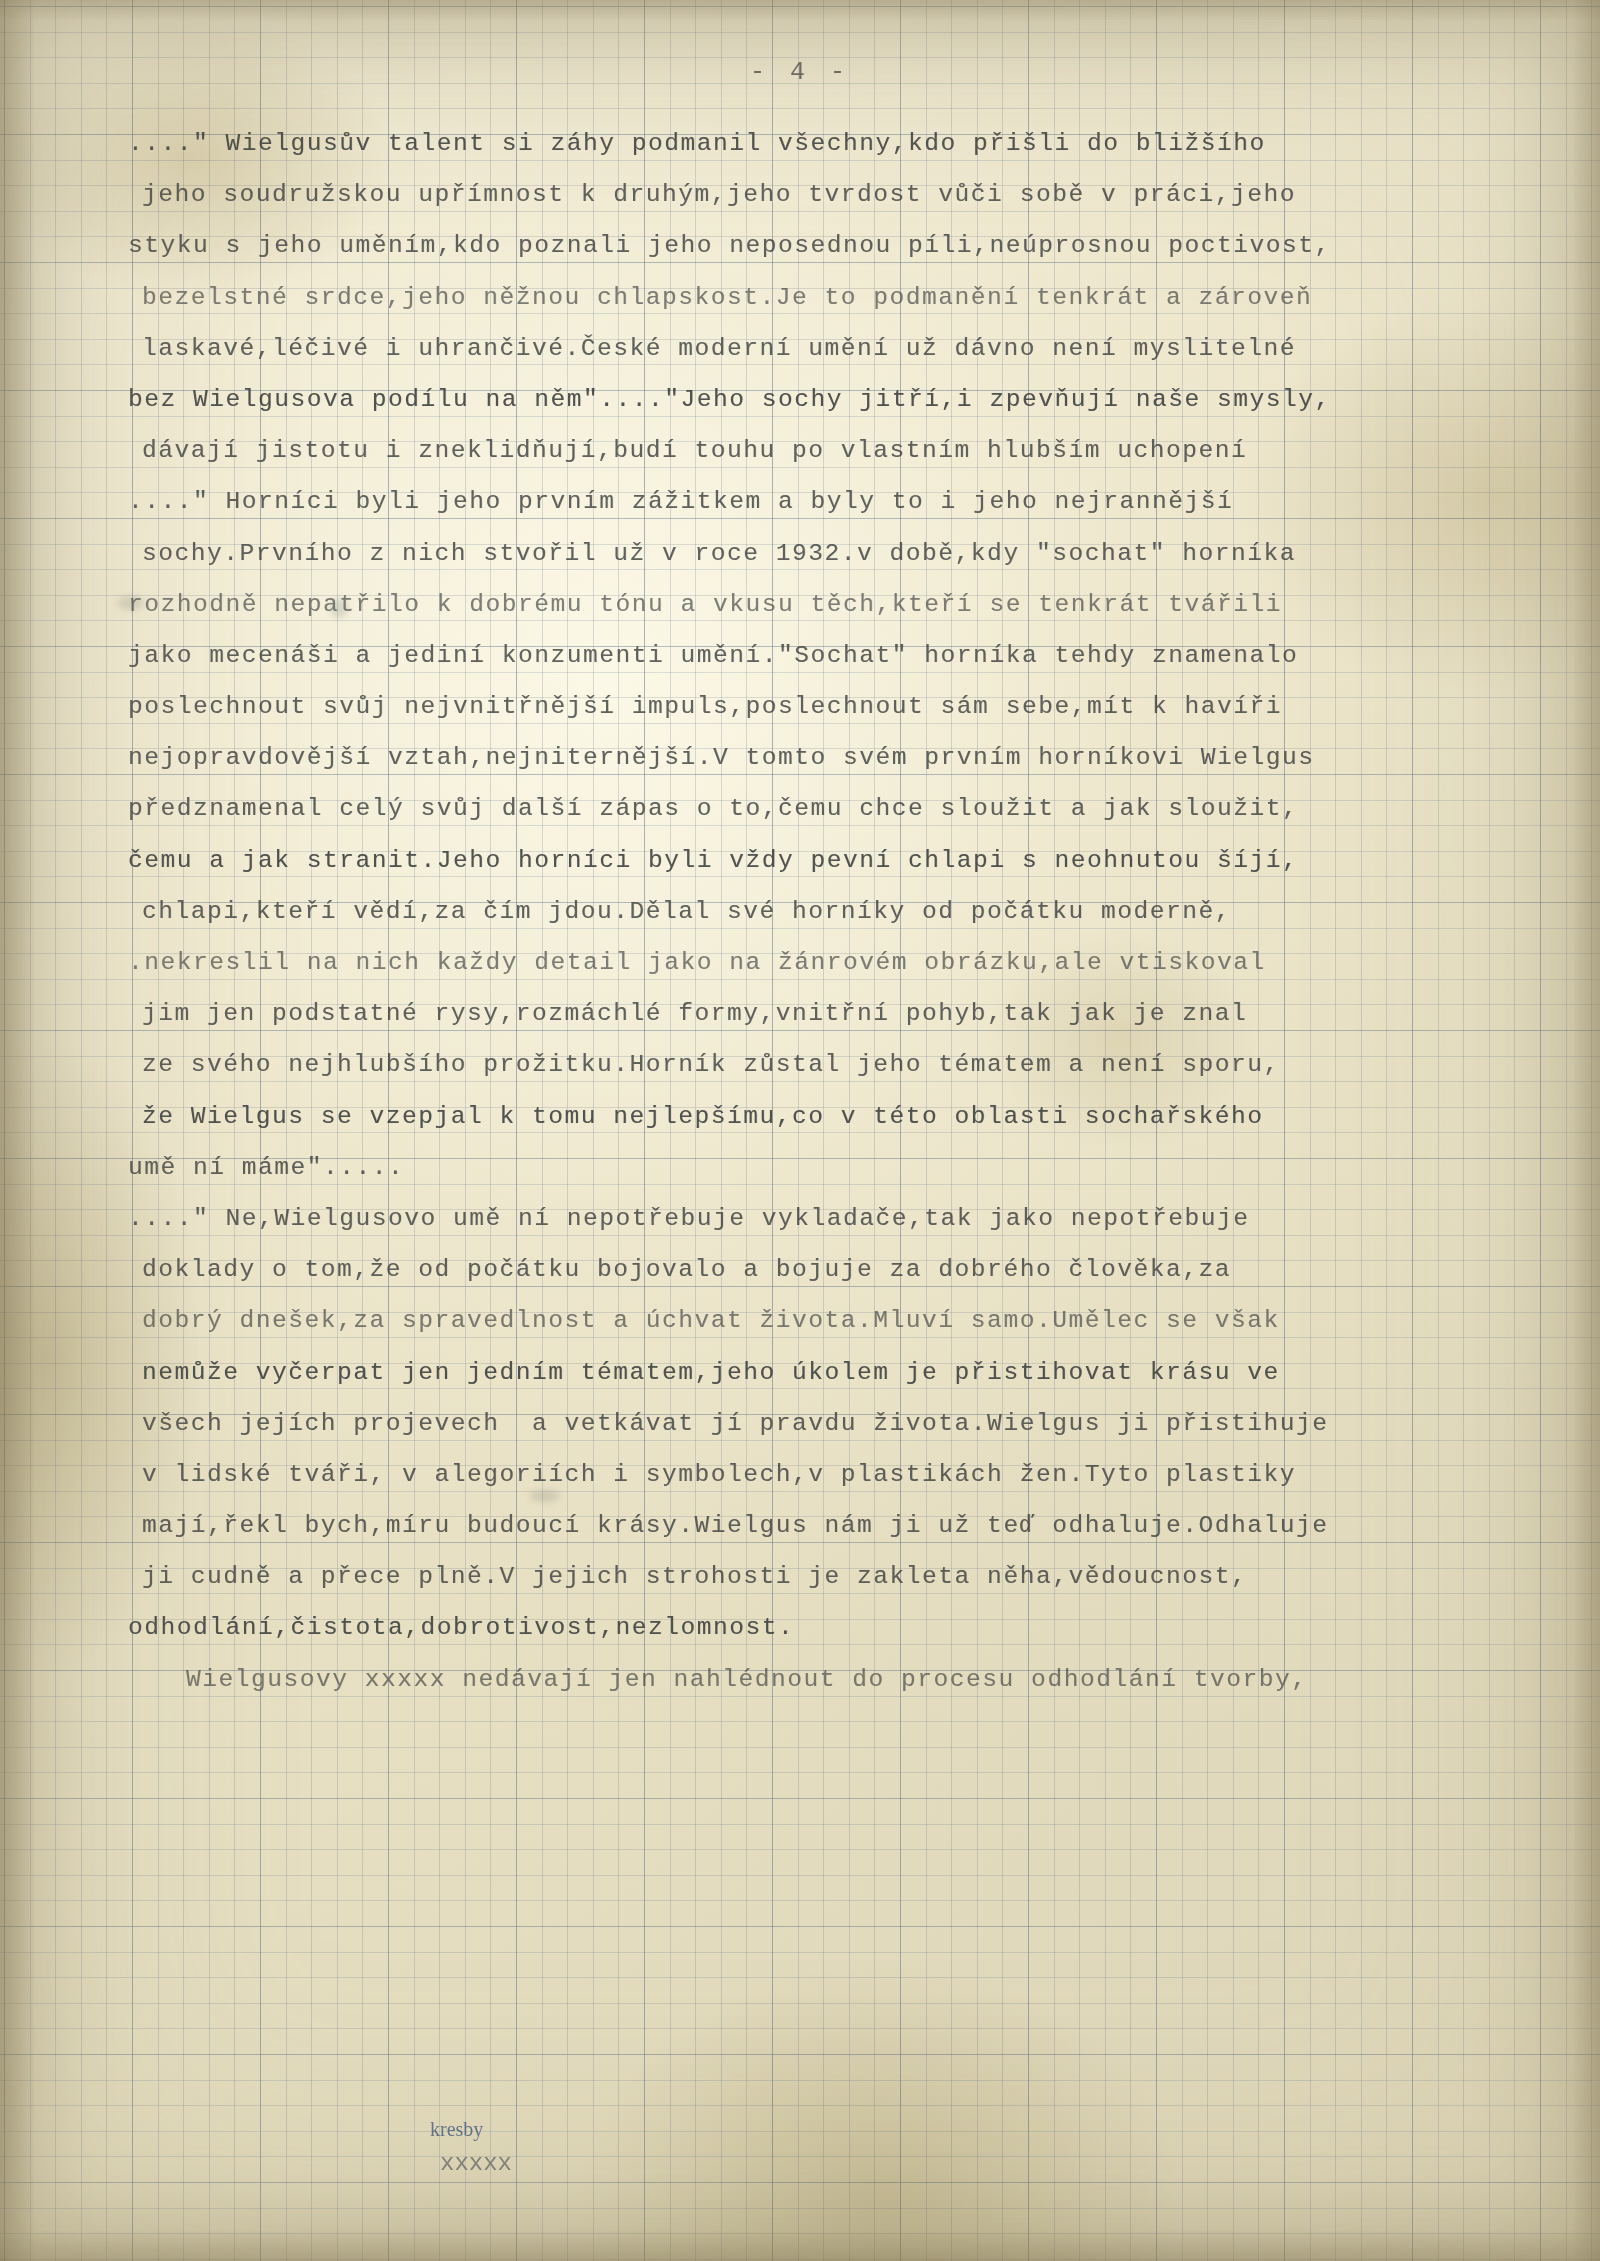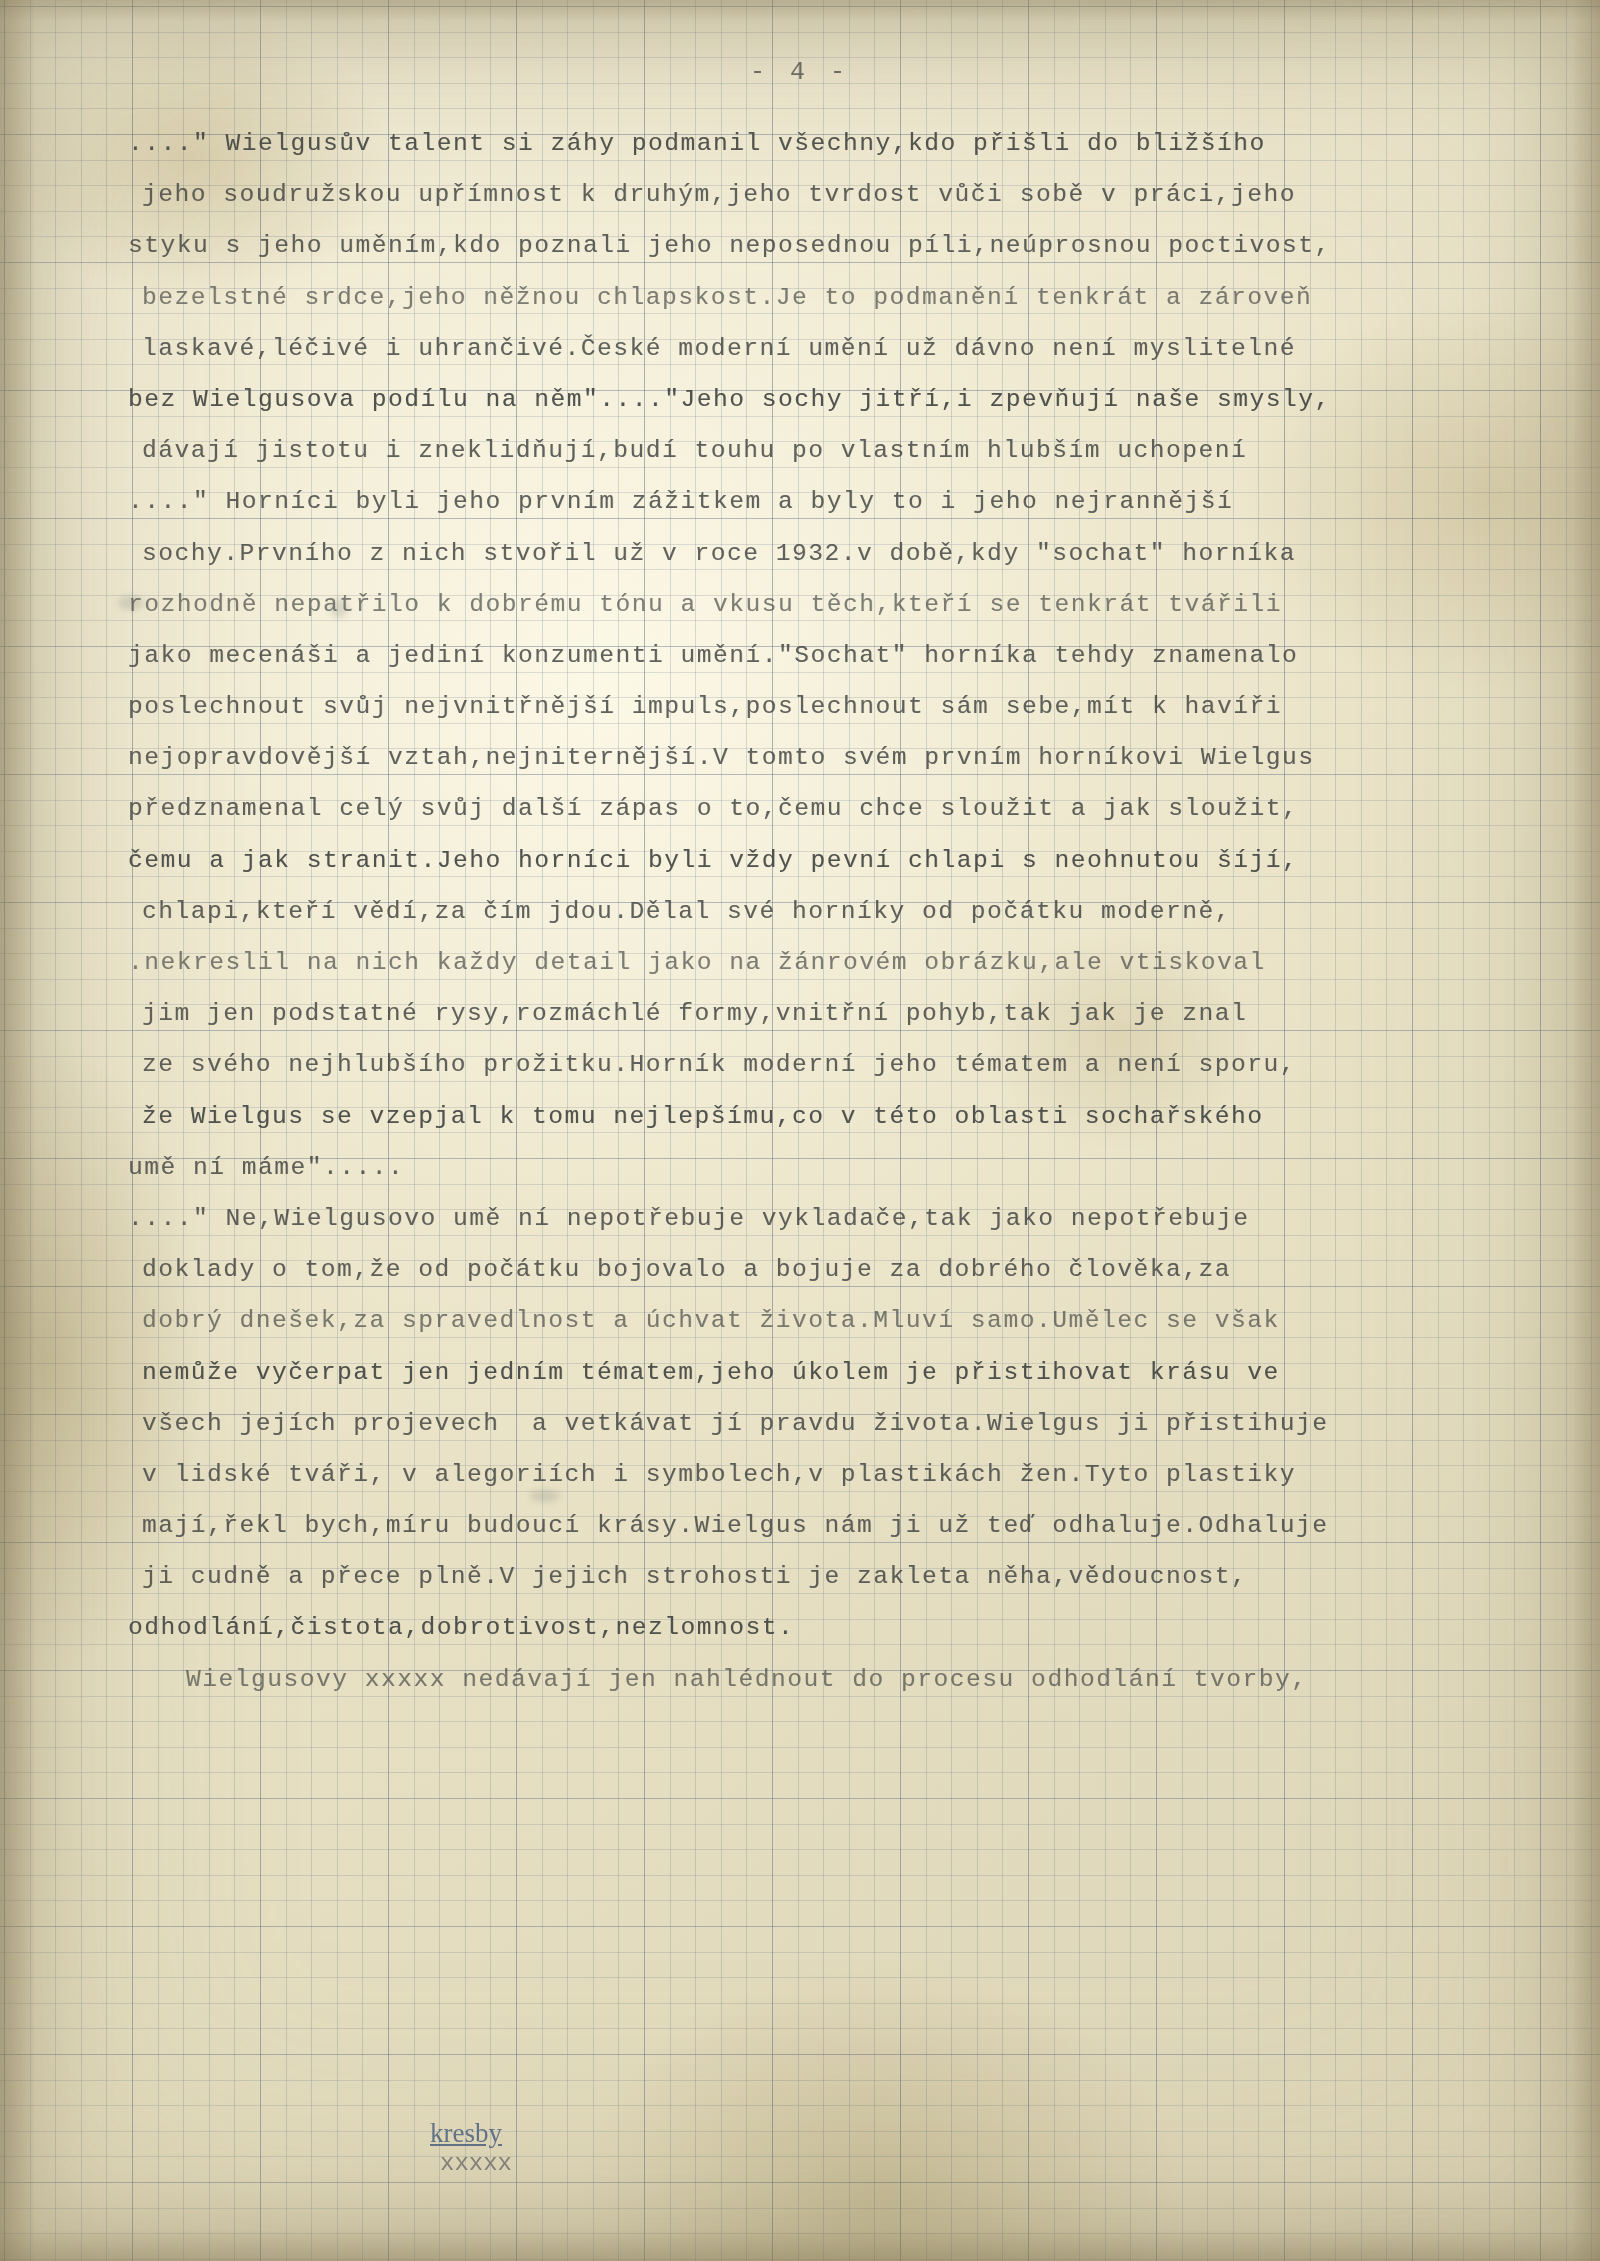--- a/index.html
+++ b/index.html
@@ -189,38 +189,38 @@
         <div class="line ind2">sochy.Prvního z nich stvořil už v roce 1932.v době,kdy "sochat" horníka</div>
         <div class="line ind1 faint">rozhodně nepatřilo k dobrému tónu a vkusu těch,kteří se tenkrát tvářili</div>
         <div class="line ind1">jako mecenáši a jediní konzumenti umění."Sochat" horníka tehdy znamenalo</div>
         <div class="line ind1">poslechnout svůj nejvnitřnější impuls,poslechnout sám sebe,mít k havíři</div>
         <div class="line ind1">nejopravdovější vztah,nejniternější.V tomto svém prvním horníkovi Wielgus</div>
         <div class="line ind1">předznamenal celý svůj další zápas o to,čemu chce sloužit a jak sloužit,</div>
         <div class="line ind1 dark">čemu a jak stranit.Jeho horníci byli vždy pevní chlapi s neohnutou šíjí,</div>
         <div class="line ind2">chlapi,kteří vědí,za čím jdou.Dělal své horníky od počátku moderně,</div>
         <div class="line ind1 faint">.nekreslil na nich každy detail jako na žánrovém obrázku,ale vtiskoval</div>
         <div class="line ind2">jim jen podstatné rysy,rozmáchlé formy,vnitřní pohyb,tak jak je znal</div>
-        <div class="line ind2">ze svého nejhlubšího prožitku.Horník moderní jeho tématem a není sporu,</div>
+        <div class="line ind2">ze svého nejhlubšího prožitku.Horník zůstal jeho tématem a není sporu,</div>
         <div class="line ind2 dark">že Wielgus se vzepjal k tomu nejlepšímu,co v této oblasti sochařského</div>
         <div class="line ind1">umě ní máme".....</div>
         <div class="line ind1">...." Ne,Wielgusovo umě ní nepotřebuje vykladače,tak jako nepotřebuje</div>
         <div class="line ind2">doklady o tom,že od počátku bojovalo a bojuje za dobrého člověka,za</div>
         <div class="line ind2 faint">dobrý dnešek,za spravedlnost a úchvat života.Mluví samo.Umělec se však</div>
         <div class="line ind2 dark">nemůže vyčerpat jen jedním tématem,jeho úkolem je přistihovat krásu ve</div>
         <div class="line ind2">všech jejích projevech  a vetkávat jí pravdu života.Wielgus ji přistihuje</div>
         <div class="line ind2">v lidské tváři, v alegoriích i symbolech,v plastikách žen.Tyto plastiky</div>
         <div class="line ind2">mají,řekl bych,míru budoucí krásy.Wielgus nám ji už teď odhaluje.Odhaluje</div>
         <div class="line ind2">ji cudně a přece plně.V jejich strohosti je zakleta něha,vědoucnost,</div>
         <div class="line ind1 dark">odhodlání,čistota,dobrotivost,nezlomnost.</div>
         <div class="line ind4 faint">Wielgusovy xxxxx nedávají jen nahlédnout do procesu odhodlání tvorby,</div>
       </div>
 
   </div>
 
-  <div class="pencil" id="ann-0" style="left: 430px; top: 2118px; font-size: 27px; text-decoration: underline;">kresby</div>
+  <div class="pencil" id="ann-0" style="left: 430px; top: 2118px; font-size: 20px;">kresby</div>
   <div class="strike-over" id="ann-1" style="left: 440px; top: 2150px; font-size: 24px;">xxxxx</div>
 
   <div class="ink-smudge" style="left:118px; top:596px; width:26px; height:14px;"></div>
   <div class="ink-smudge" style="left:330px; top:598px; width:18px; height:20px;"></div>
   <div class="ink-smudge" style="left:530px; top:1490px; width:30px; height:12px;"></div>
 
   <div class="paper-vignette"></div>
 </div>
 
 </body></html>

